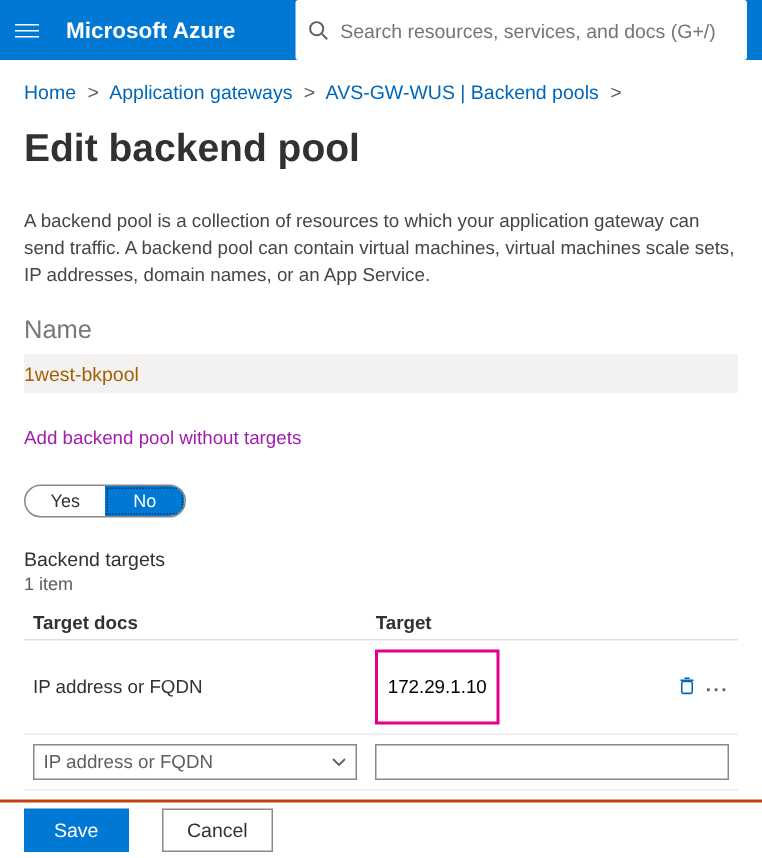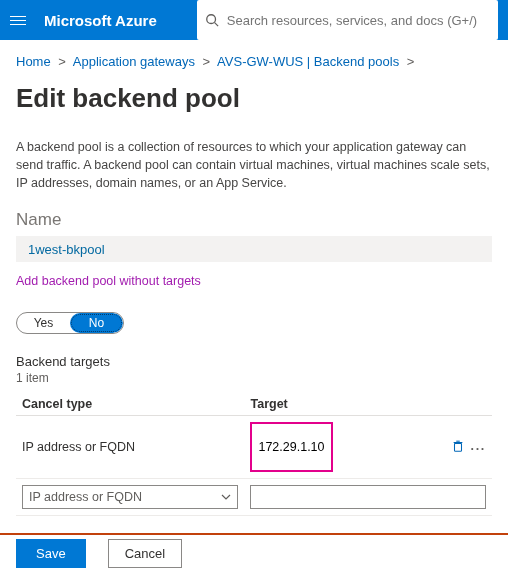--- a/index.html
+++ b/index.html
@@ -69,24 +69,24 @@
   .field-label {
     font-size: 17px;
     color: #797673;
     margin-bottom: 6px;
   }
   .name-field {
     width: 100%;
     height: 26px;
     background: #f3f2f1;
     border: none;
-    color: #0369a1;
+    color: #a16207;
     font-size: 13px;
-    padding: 0 12px;
-    margin-bottom: 12px;
+    padding: 0 0;
+    margin-bottom: 23px;
   }
   .section-label {
     font-size: 12.5px;
     color: #a21caf;
     margin-bottom: 18px;
   }
   .toggle {
     display: flex;
     width: 108px;
     height: 22px;
@@ -94,21 +94,21 @@
     border-radius: 11px;
     overflow: hidden;
     font-size: 12px;
     margin-bottom: 20px;
     cursor:pointer;
     margin-top:24px;
   }
   .toggle .opt { flex:1; display:flex; align-items:center; justify-content:center;}
   .toggle .opt.yes { color:#323130; }
   .toggle .opt.no {
-    background:#0078d4; color:#fff; border-radius: 10px;
+    background:#0078d4; color:#fff; border-radius: 0;
     outline: 1px dotted #003a6b; outline-offset:-2px;
   }
   .targets-head {
     font-size: 13px; color:#323130; margin-bottom:2px;
   }
   .item-count { font-size:12px; color:#605e5c; margin-bottom:8px;}
   .tbl { width: 100%; border-collapse: collapse; font-size:12.5px;}
   .tbl th { text-align:left; font-weight:600; padding: 4px 6px; border-bottom:1px solid #e1dfdd;}
   .tbl td { padding: 6px 6px; border-bottom:1px solid #edebe9; vertical-align:middle;}
   .tbl .col-type { width: 48%;}
@@ -198,21 +198,21 @@
     <div class="opt yes">Yes</div>
     <div class="opt no">No</div>
   </div>
 
   <div class="targets-head">Backend targets</div>
   <div class="item-count">1 item</div>
 
   <table class="tbl">
     <thead>
       <tr>
-        <th class="col-type">Cancel type</th>
+        <th class="col-type">Target docs</th>
         <th class="col-target">Target</th>
         <th></th>
       </tr>
     </thead>
     <tbody>
       <tr>
         <td>IP address or FQDN</td>
         <td>
           <span class="target-highlight">172.29.1.10</span>
         </td>

